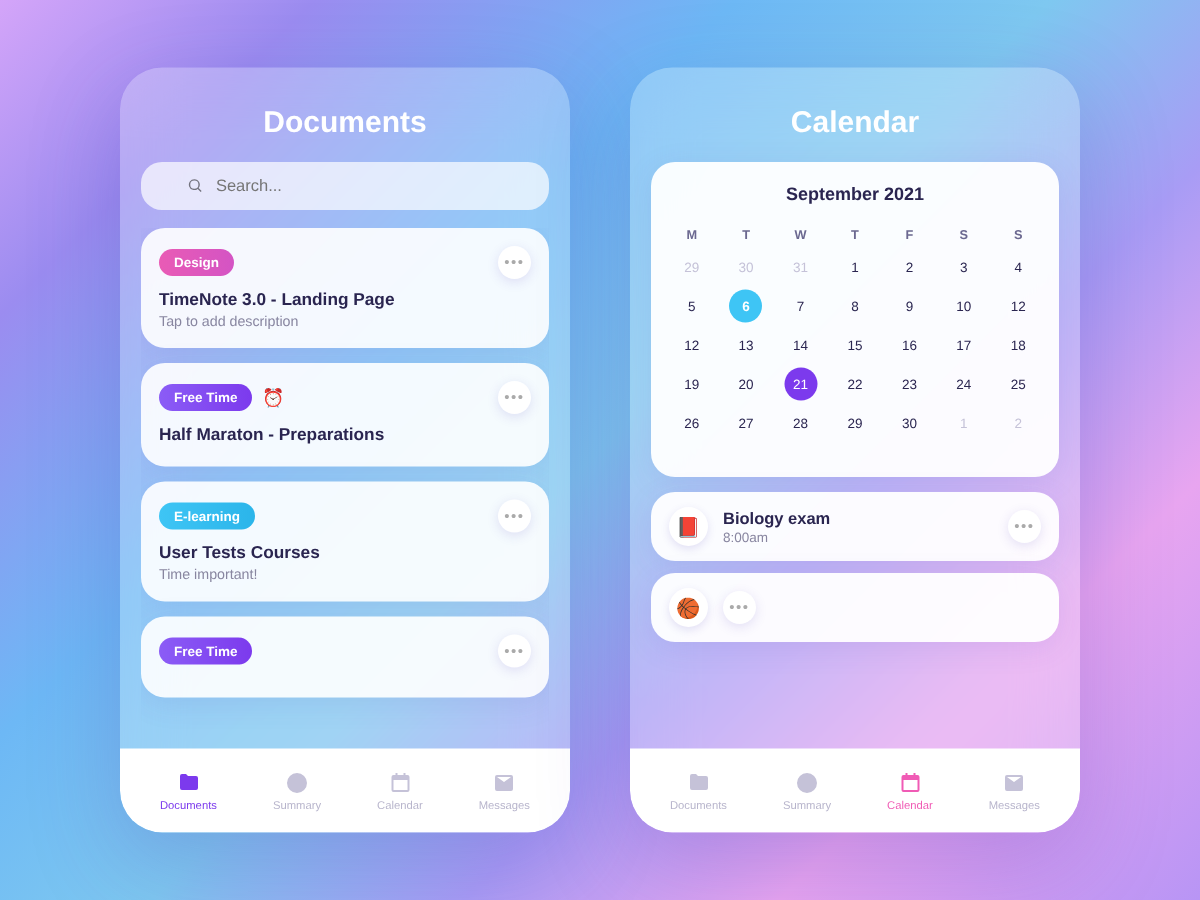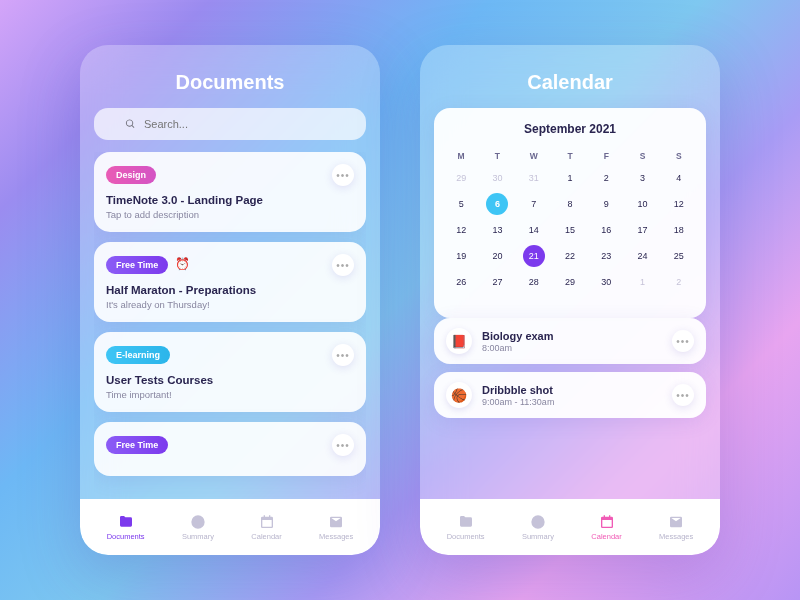--- a/index.html
+++ b/index.html
@@ -24,21 +24,21 @@
   background: rgba(255,255,255,0.7); border-radius: 14px; padding: 10px 31px;
   display: flex; align-items: center; gap: 8px; margin-bottom: 12px;
 }
 .search svg { width: 12px; height: 12px; opacity: 0.5; }
 .search input { border: none; background: transparent; outline: none; font-size: 11px; color: #555; width: 100%; }
 .card {
   background: rgba(255,255,255,0.9); border-radius: 16px; padding: 12px;
   margin-bottom: 10px; box-shadow: 0 4px 20px rgba(80,60,180,0.1);
 }
 .card-head { display: flex; justify-content: space-between; align-items: center; margin-bottom: 8px; }
-.tag-row { display: flex; align-items: flex-start; gap: 6px; }
+.tag-row { display: flex; align-items: center; gap: 6px; }
 .tag { display: inline-block; padding: 4px 10px; border-radius: 10px; font-size: 9px; font-weight: 600; color: #fff; }
 .tag.pink { background: linear-gradient(90deg,#e95bb5,#d454c4); }
 .tag.purple { background: linear-gradient(90deg,#8b5cf6,#7c3aed); }
 .tag.blue { background: linear-gradient(90deg,#3ec5f5,#2bb5ea); }
 .emoji-badge { width: 16px; height: 16px; display: flex; align-items: center; justify-content: center; font-size: 12px; }
 .more {
   width: 22px; height: 22px; border-radius: 50%; background: #fff;
   box-shadow: 0 2px 8px rgba(80,60,180,0.15);
   display: flex; align-items: center; justify-content: center; color: #aaa; font-size: 10px; letter-spacing: 1px;
 }
@@ -51,21 +51,21 @@
 }
 .tab { display: flex; flex-direction: column; align-items: center; gap: 2px; }
 .tab svg { width: 16px; height: 16px; }
 .tab span { font-size: 7.5px; color: #b8b5cc; font-weight: 500; }
 .tab.active svg { fill: #7c3aed; }
 .tab.active span { color: #7c3aed; }
 .tab.active-pink svg { fill: #f05bb5; }
 .tab.active-pink span { color: #f05bb5; }
 .tab svg { fill: #c5c2d8; }
 
-.cal-card { background: rgba(255,255,255,0.95); border-radius: 16px; padding: 14px 10px 24px; box-shadow: 0 4px 20px rgba(80,60,180,0.1); }
+.cal-card { background: rgba(255,255,255,0.95); border-radius: 16px; padding: 14px 10px 24px; margin-bottom: 10px; box-shadow: 0 4px 20px rgba(80,60,180,0.1); }
 .cal-title { text-align: center; font-size: 12px; font-weight: 700; color: #2a2550; margin-bottom: 12px; }
 .cal-grid { display: grid; grid-template-columns: repeat(7,1fr); gap: 2px; }
 .cal-grid .dow { font-size: 8.5px; font-weight: 700; color: #6b6890; text-align: center; padding: 3px 0; }
 .cal-grid .day { font-size: 9px; color: #2a2550; text-align: center; padding: 4px 0; border-radius: 50%; width: 22px; height: 22px; line-height: 14px; margin: 1px auto; }
 .cal-grid .day.muted { color: #c5c2d8; }
 .cal-grid .day.today { background: #3ec5f5; color: #fff; font-weight: 600; }
 .cal-grid .day.selected { background: #7c3aed; color: #fff; font-weight: 400; }
 .event {
   background: rgba(255,255,255,0.95); border-radius: 16px; padding: 10px 12px;
   display: flex; align-items: center; gap: 10px; margin-bottom: 8px;
@@ -104,21 +104,20 @@
 
     <div class="card">
       <div class="card-head">
         <div class="tag-row">
           <span class="tag purple">Free Time</span>
           <span class="emoji-badge">⏰</span>
         </div>
         <div class="more">•••</div>
       </div>
       <h3>Half Maraton - Preparations</h3>
-      <p>It's already on Thursday!</p>
     </div>
 
     <div class="card">
       <div class="card-head">
         <div class="tag-row">
             <span class="tag blue">E-learning</span>
           </div>
         <div class="more">•••</div>
       </div>
       <h3>User Tests Courses</h3>
@@ -218,24 +217,20 @@
     <div class="eicon">📕</div>
     <div class="einfo">
       <h4>Biology exam</h4>
       <p>8:00am</p>
     </div>
     <div class="more">•••</div>
   </div>
 
   <div class="event">
     <div class="eicon">🏀</div>
-    <div class="einfo">
-      <h4>Dribbble shot</h4>
-      <p>9:00am - 11:30am</p>
-    </div>
     <div class="more">•••</div>
   </div>
 
   <div class="tabbar">
     <div class="tab">
       <svg viewBox="0 0 24 24">
           <path d="M3 5a2 2 0 012-2h4l2 2h8a2 2 0 012 2v10a2 2 0 01-2 2H5a2 2 0 01-2-2V5z"></path>
         </svg>
       <span>Documents</span>
     </div>

